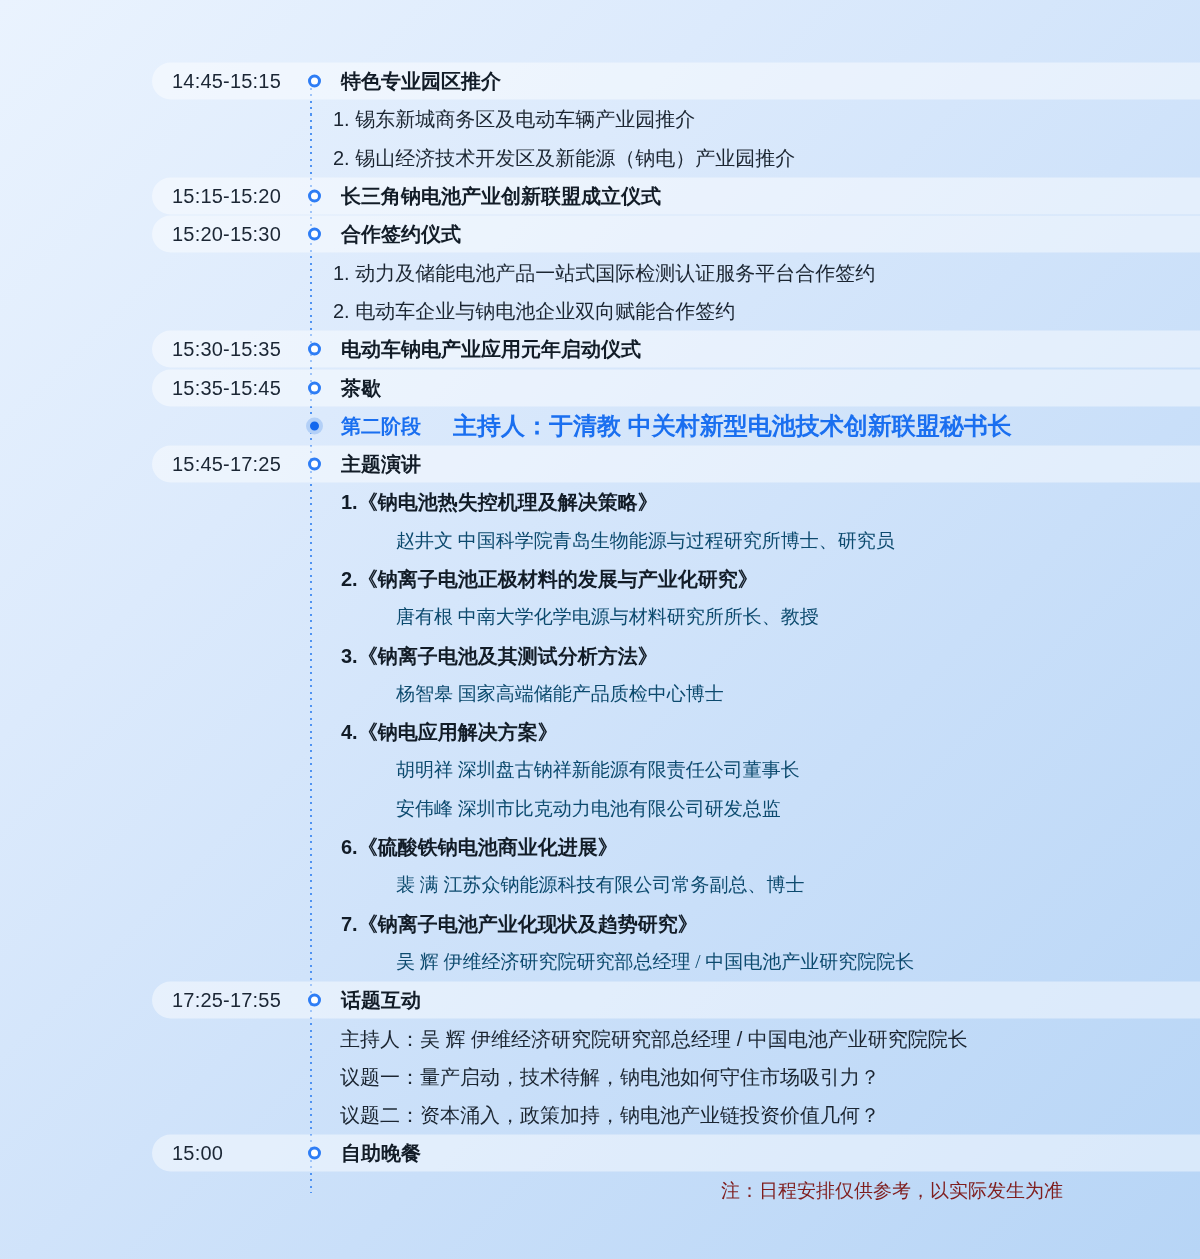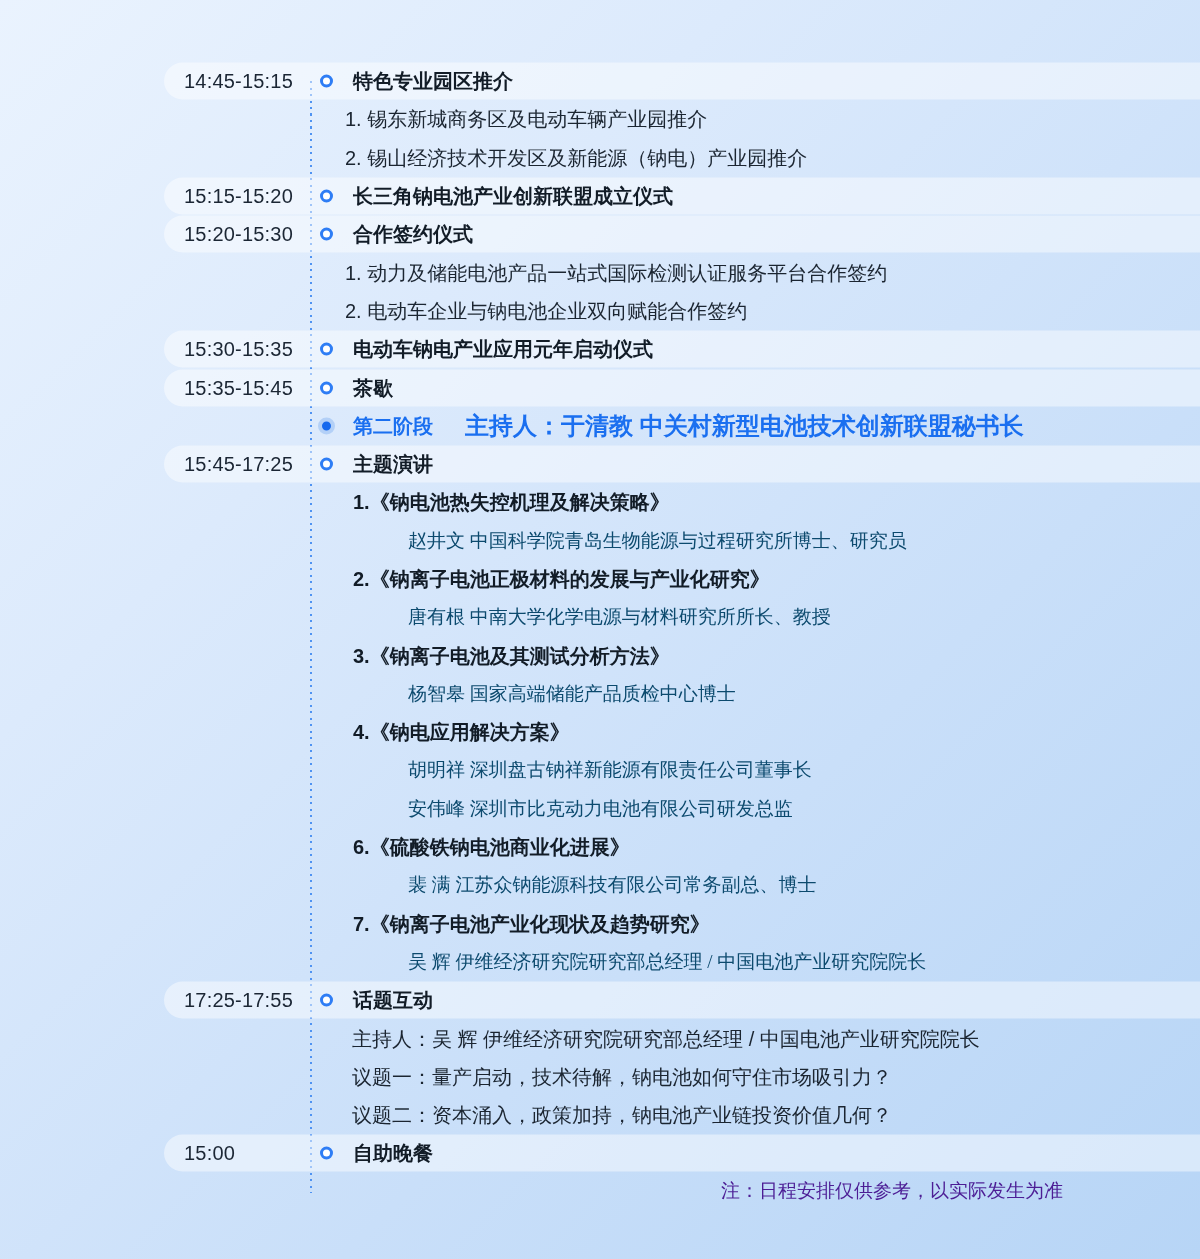--- a/index.html
+++ b/index.html
@@ -6,21 +6,21 @@
   body{
     width:1200px;height:1259px;overflow:hidden;position:relative;
     font-family:"Liberation Sans","DejaVu Sans",sans-serif;
     background:linear-gradient(135deg,#eaf3fe 0%,#dceafc 30%,#c9dff9 65%,#b7d5f6 100%);
   }
   .page{position:absolute;inset:0;}
   .dotline{
     position:absolute;left:310px;top:81px;width:2px;height:1112px;z-index:2;
     background-image:repeating-linear-gradient(to bottom,#4f93f2 0 2px,transparent 2px 6.5px);
   }
-  .rows{position:absolute;top:62px;left:16px;right:0;z-index:3;}
+  .rows{position:absolute;top:62px;left:4px;right:0;z-index:3;}
   .row{position:relative;height:38.3px;}
   .band{
     position:absolute;left:148px;right:0;top:50%;height:37px;transform:translateY(-50%);
     background:rgba(255,255,255,0.46);border-radius:19px 0 0 19px;z-index:1;
   }
   .dotline{z-index:2;}
   .row > span{position:absolute;top:50%;transform:translateY(-50%);white-space:nowrap;z-index:4;}
   .time{left:168px;font-size:20px;font-weight:500;color:#1b2634;letter-spacing:.2px;}
   .marker{
     left:304px;width:7px;height:7px;border:3px solid #2e7df5;border-radius:50%;
@@ -37,21 +37,21 @@
     left:363px;font-size:19px;color:#0c4a6e;
     font-family:Liberation Serif, serif;
     margin-left:29px;
   }
   .subline{left:336px;font-size:20px;font-weight:400;color:#1b2531;}
   .stage-label{left:337px;font-size:20px;font-weight:700;color:#1a6ff0;}
   .stage-host{left:449px;font-size:24px;font-weight:700;color:#1a6ff0;}
   .note{
     position:relative;height:36px;text-align:right;padding-right:137px;
     font-family:"Liberation Serif","DejaVu Serif",serif;
-    font-size:19px;color:#4c1d95;line-height:36px;white-space:nowrap;
+    font-size:19px;color:#7f1d1d;line-height:36px;white-space:nowrap;
   }
 </style>
 </head>
 <body>
 
 <div class="page">
   <div class="dotline"></div>
 
   <div class="rows">
 

